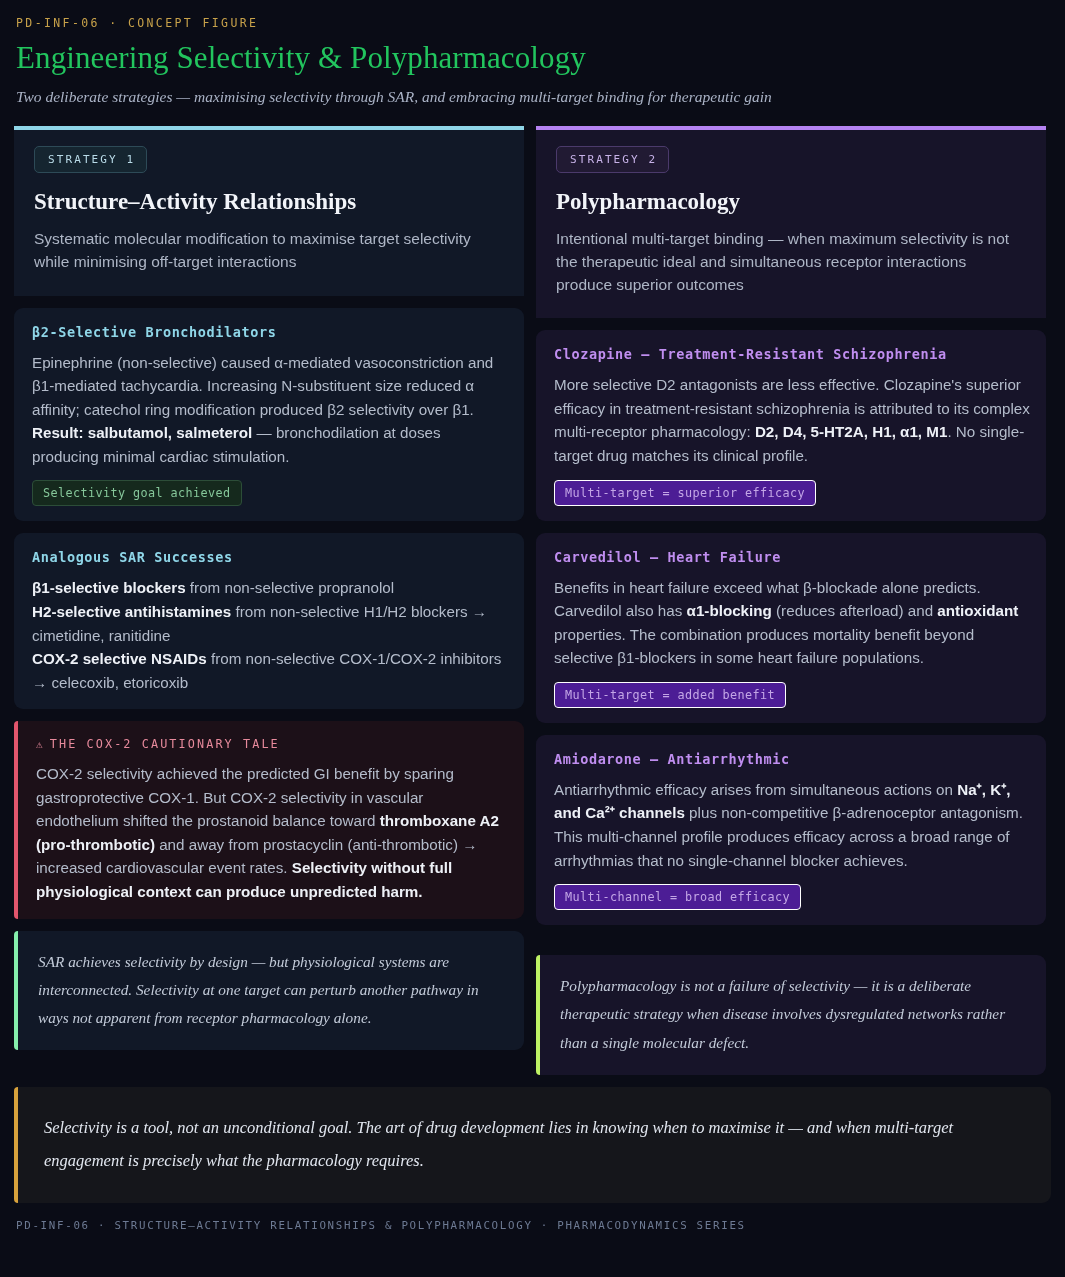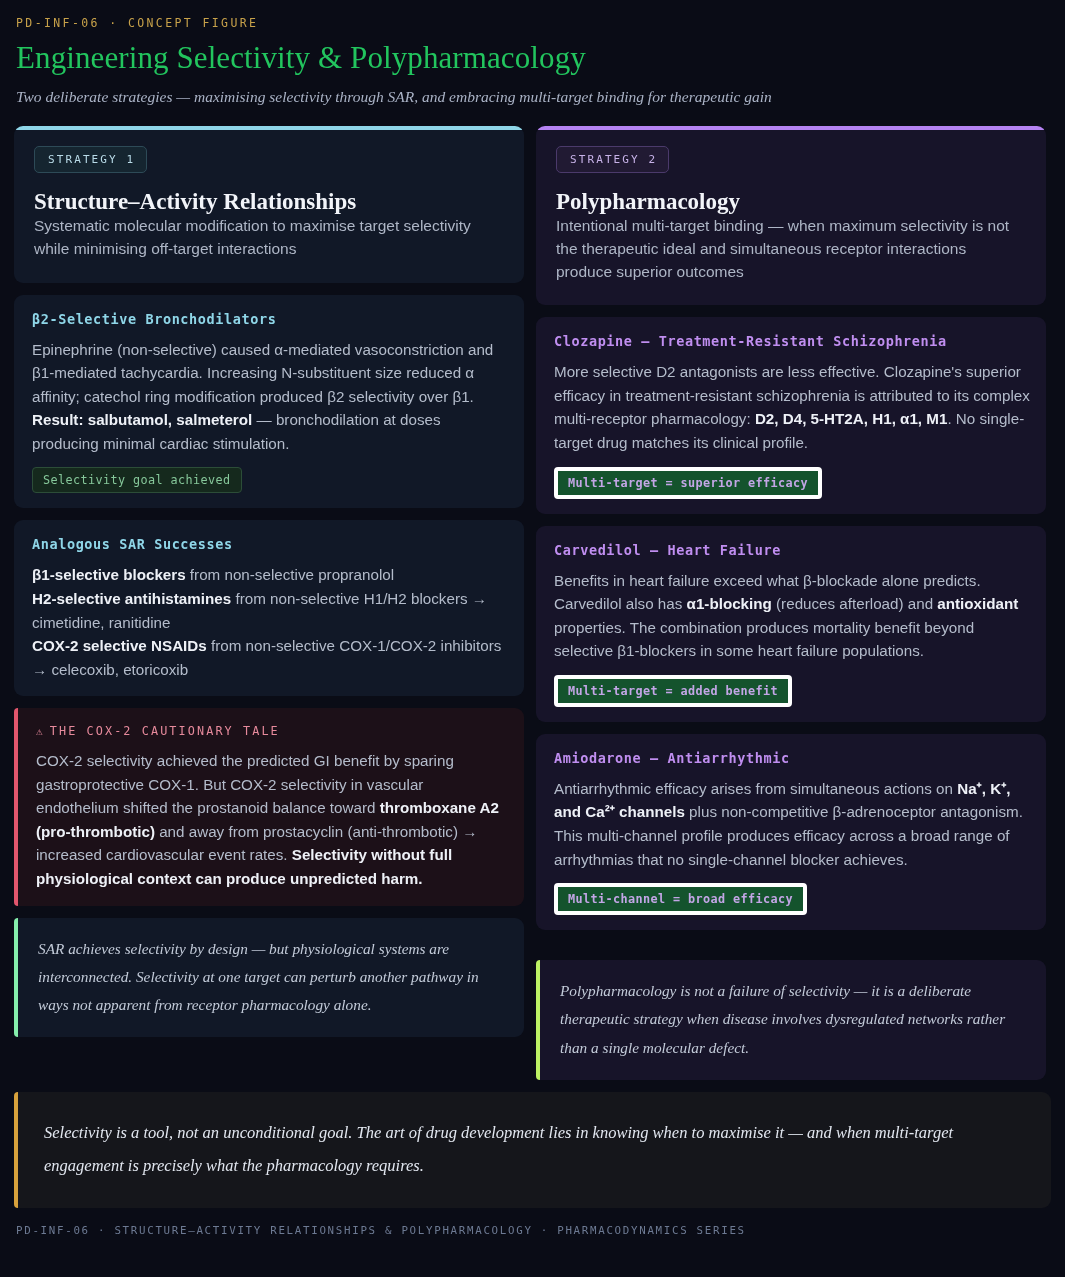--- a/index.html
+++ b/index.html
@@ -48,21 +48,21 @@
   .columns {
     display: flex;
     gap: 12px;
     align-items: flex-start;
   }
   .col { width: 510px; display: flex; flex-direction: column; gap: 12px; }
 
   
   .strategy-card {
     position: relative;
-    border-radius: 9px;
+    border-radius: 0;
     padding: 20px 20px 22px 20px;
     overflow: hidden;
   }
   .strategy-card.sar { background: #111827; }
   .strategy-card.poly { background: #171429; }
   .accent-top {
     position: absolute; top: 0; left: 0; right: 0; height: 4px;
   }
   .accent-top.cyan { background: #8fd6e8; }
   .accent-top.purple { background: #b583f2; }
@@ -77,20 +77,21 @@
     margin-bottom: 16px;
   }
   .chip.cyan { color: #b9dbe8; border: 1px solid #2d4a57; background: #152530; }
   .chip.purple { color: #c7b2e8; border: 1px solid #4b3a6b; background: #211a33; }
 
   .strategy-title {
     font-family: "Liberation Serif", serif;
     font-size: 23px;
     font-weight: 700;
     color: #f2f4f9;
+    margin-bottom: 13px;
   }
   .strategy-desc {
     font-size: 15.5px;
     line-height: 1.47;
     color: #aeb6c6;
   }
 
   
   .card {
     border-radius: 9px;
@@ -132,21 +133,21 @@
   .pill {
     display: inline-block;
     margin-top: 12px;
     font-family: "DejaVu Sans Mono", monospace;
     font-size: 11.8px;
     letter-spacing: 0.4px;
     padding: 5px 10px;
     border-radius: 4px;
   }
   .pill.green { color: #86c79a; background: #15291d; border: 1px solid #2c4d38; }
-  .pill.purple { color: #c3a6e6; background: #14532d; border: 4px solid #ffffff; font-weight: bold; }
+  .pill.purple { color: #c3a6e6; background: #4c1d95; border: 1px solid #ffffff; }
 
   
   .quote {
     border-radius: 4px 9px 9px 4px;
     padding: 17px 20px 18px 20px;
     font-family: "Liberation Serif", serif;
     font-style: italic;
     font-size: 15.3px;
     line-height: 1.85;
     color: #c3cbd9;

